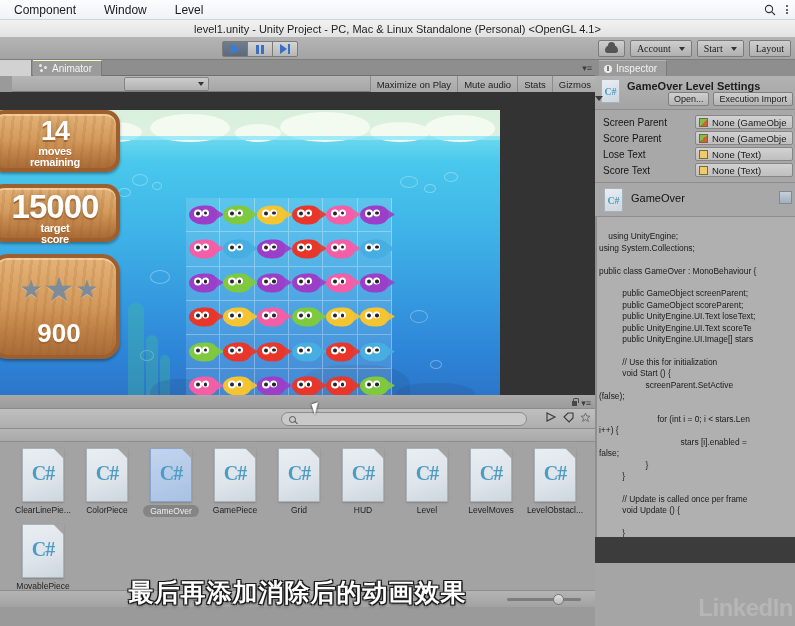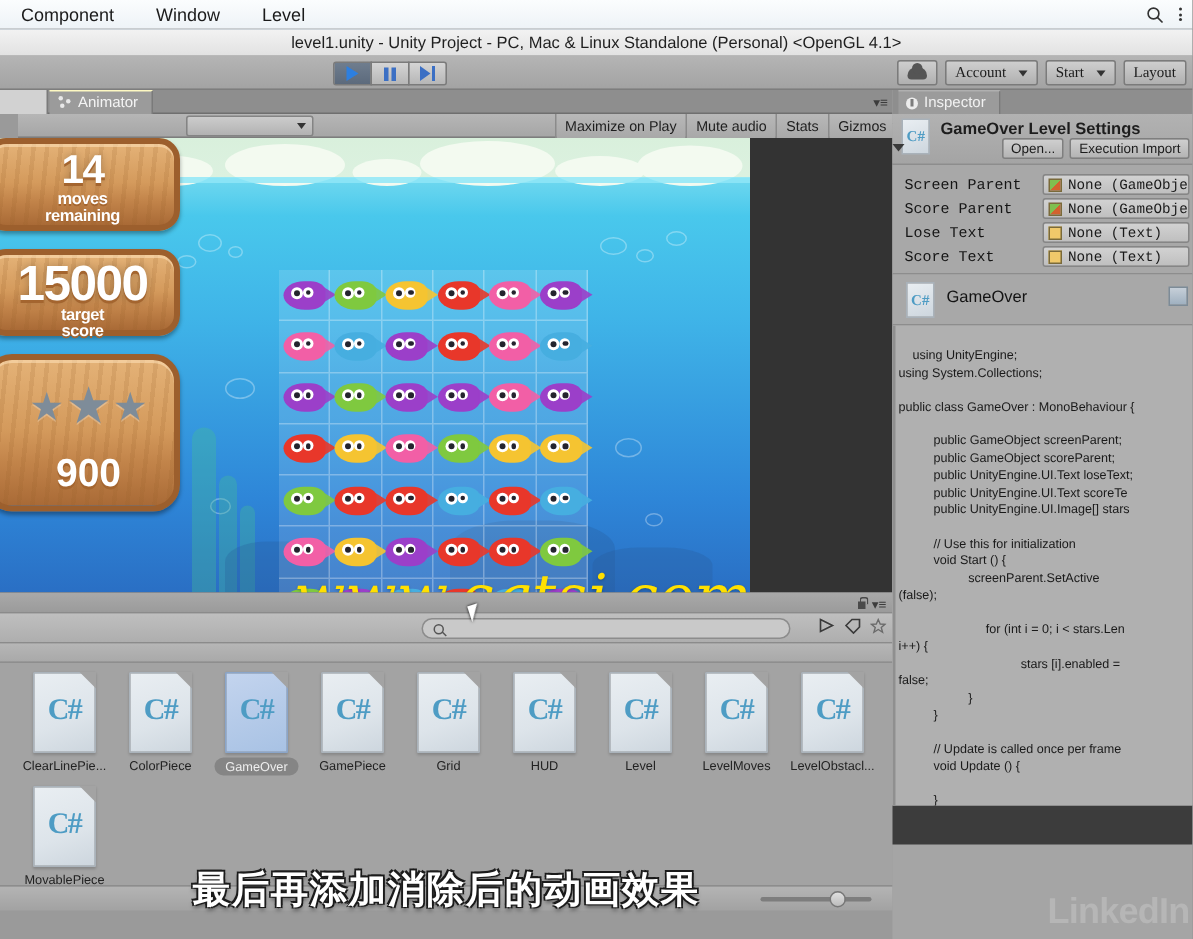--- a/index.html
+++ b/index.html
@@ -104,21 +104,21 @@
     font-size:9.5px; color:#1e1e1e; display:flex; align-items:center; gap:4px;
     background:linear-gradient(180deg,#b8b8b8,#a8a8a8);
   }
 
   
   .gameview{
     position:absolute; left:0; top:92px; width:595px; height:303px;
     background:#333333; overflow:hidden;
   }
   .scene{
-    position:absolute; left:0; top:0; width:500px; height:303px;
+    position:absolute; left:0; top:18px; width:500px; height:303px;
     overflow:hidden;
     background:
       linear-gradient(180deg,
         #d9f0dc 0px, #dcf1e0 26px,
         #6fd8ef 27px, #49c8ec 52px,
         #3fb4e8 120px, #2e86d8 240px, #2a6fc4 303px);
   }
   .clouds{position:absolute;left:0;top:0;width:500px;height:30px;}
   .cl{position:absolute;background:#f3faf0;border-radius:50%;}
   .scene-waterline{
@@ -291,21 +291,21 @@
     background:linear-gradient(160deg,#e9eef2,#cdd6de);border:1px solid #a9b2ba;}
   .ih-icon span{font-family:"Liberation Serif",serif;font-size:10px;font-weight:bold;color:#4e9cc4;
     display:block;text-align:center;line-height:24px;}
   .ih-arrow{position:absolute;left:0px;top:20px;width:0;height:0;border-top:5px solid #3a3a3a;
     border-left:4px solid transparent;border-right:4px solid transparent;}
   .ih-btns{position:absolute;right:2px;top:16px;display:flex;gap:4px;}
   .ibtn{height:14px;border:1px solid #7f7f7f;border-radius:2px;
     background:linear-gradient(180deg,#cfcfcf,#b4b4b4);font-size:9px;color:#1c1c1c;
     display:flex;align-items:center;padding:0 5px;}
   .props{background:#a8a8a8;padding:4px 0 4px 0;border-bottom:1px solid #8d8d8d;}
-  .prow{display:flex;align-items:flex-end;height:16px;padding:0 2px 0 8px;font-family:Liberation Mono, monospace;}
+  .prow{display:flex;align-items:center;height:16px;padding:0 2px 0 8px;}
   .plabel{width:92px;font-size:10px;color:#151515;}
   .pfield{
     flex:1;height:14px;background:linear-gradient(180deg,#d2d2d2,#bfbfbf);
     border:1px solid #868686;border-radius:2px;display:flex;align-items:center;
     gap:4px;padding:0 3px;font-size:9.5px;color:#1a1a1a;overflow:hidden;white-space:nowrap;
   }
   .swatch{width:9px;height:9px;flex:none;border:1px solid #7a6a3a;}
   .swatch.go{background:linear-gradient(135deg,#7fbf4f 50%,#d2622e 50%);}
   .swatch.txt{background:#f0c96a;}
   .section-h{

